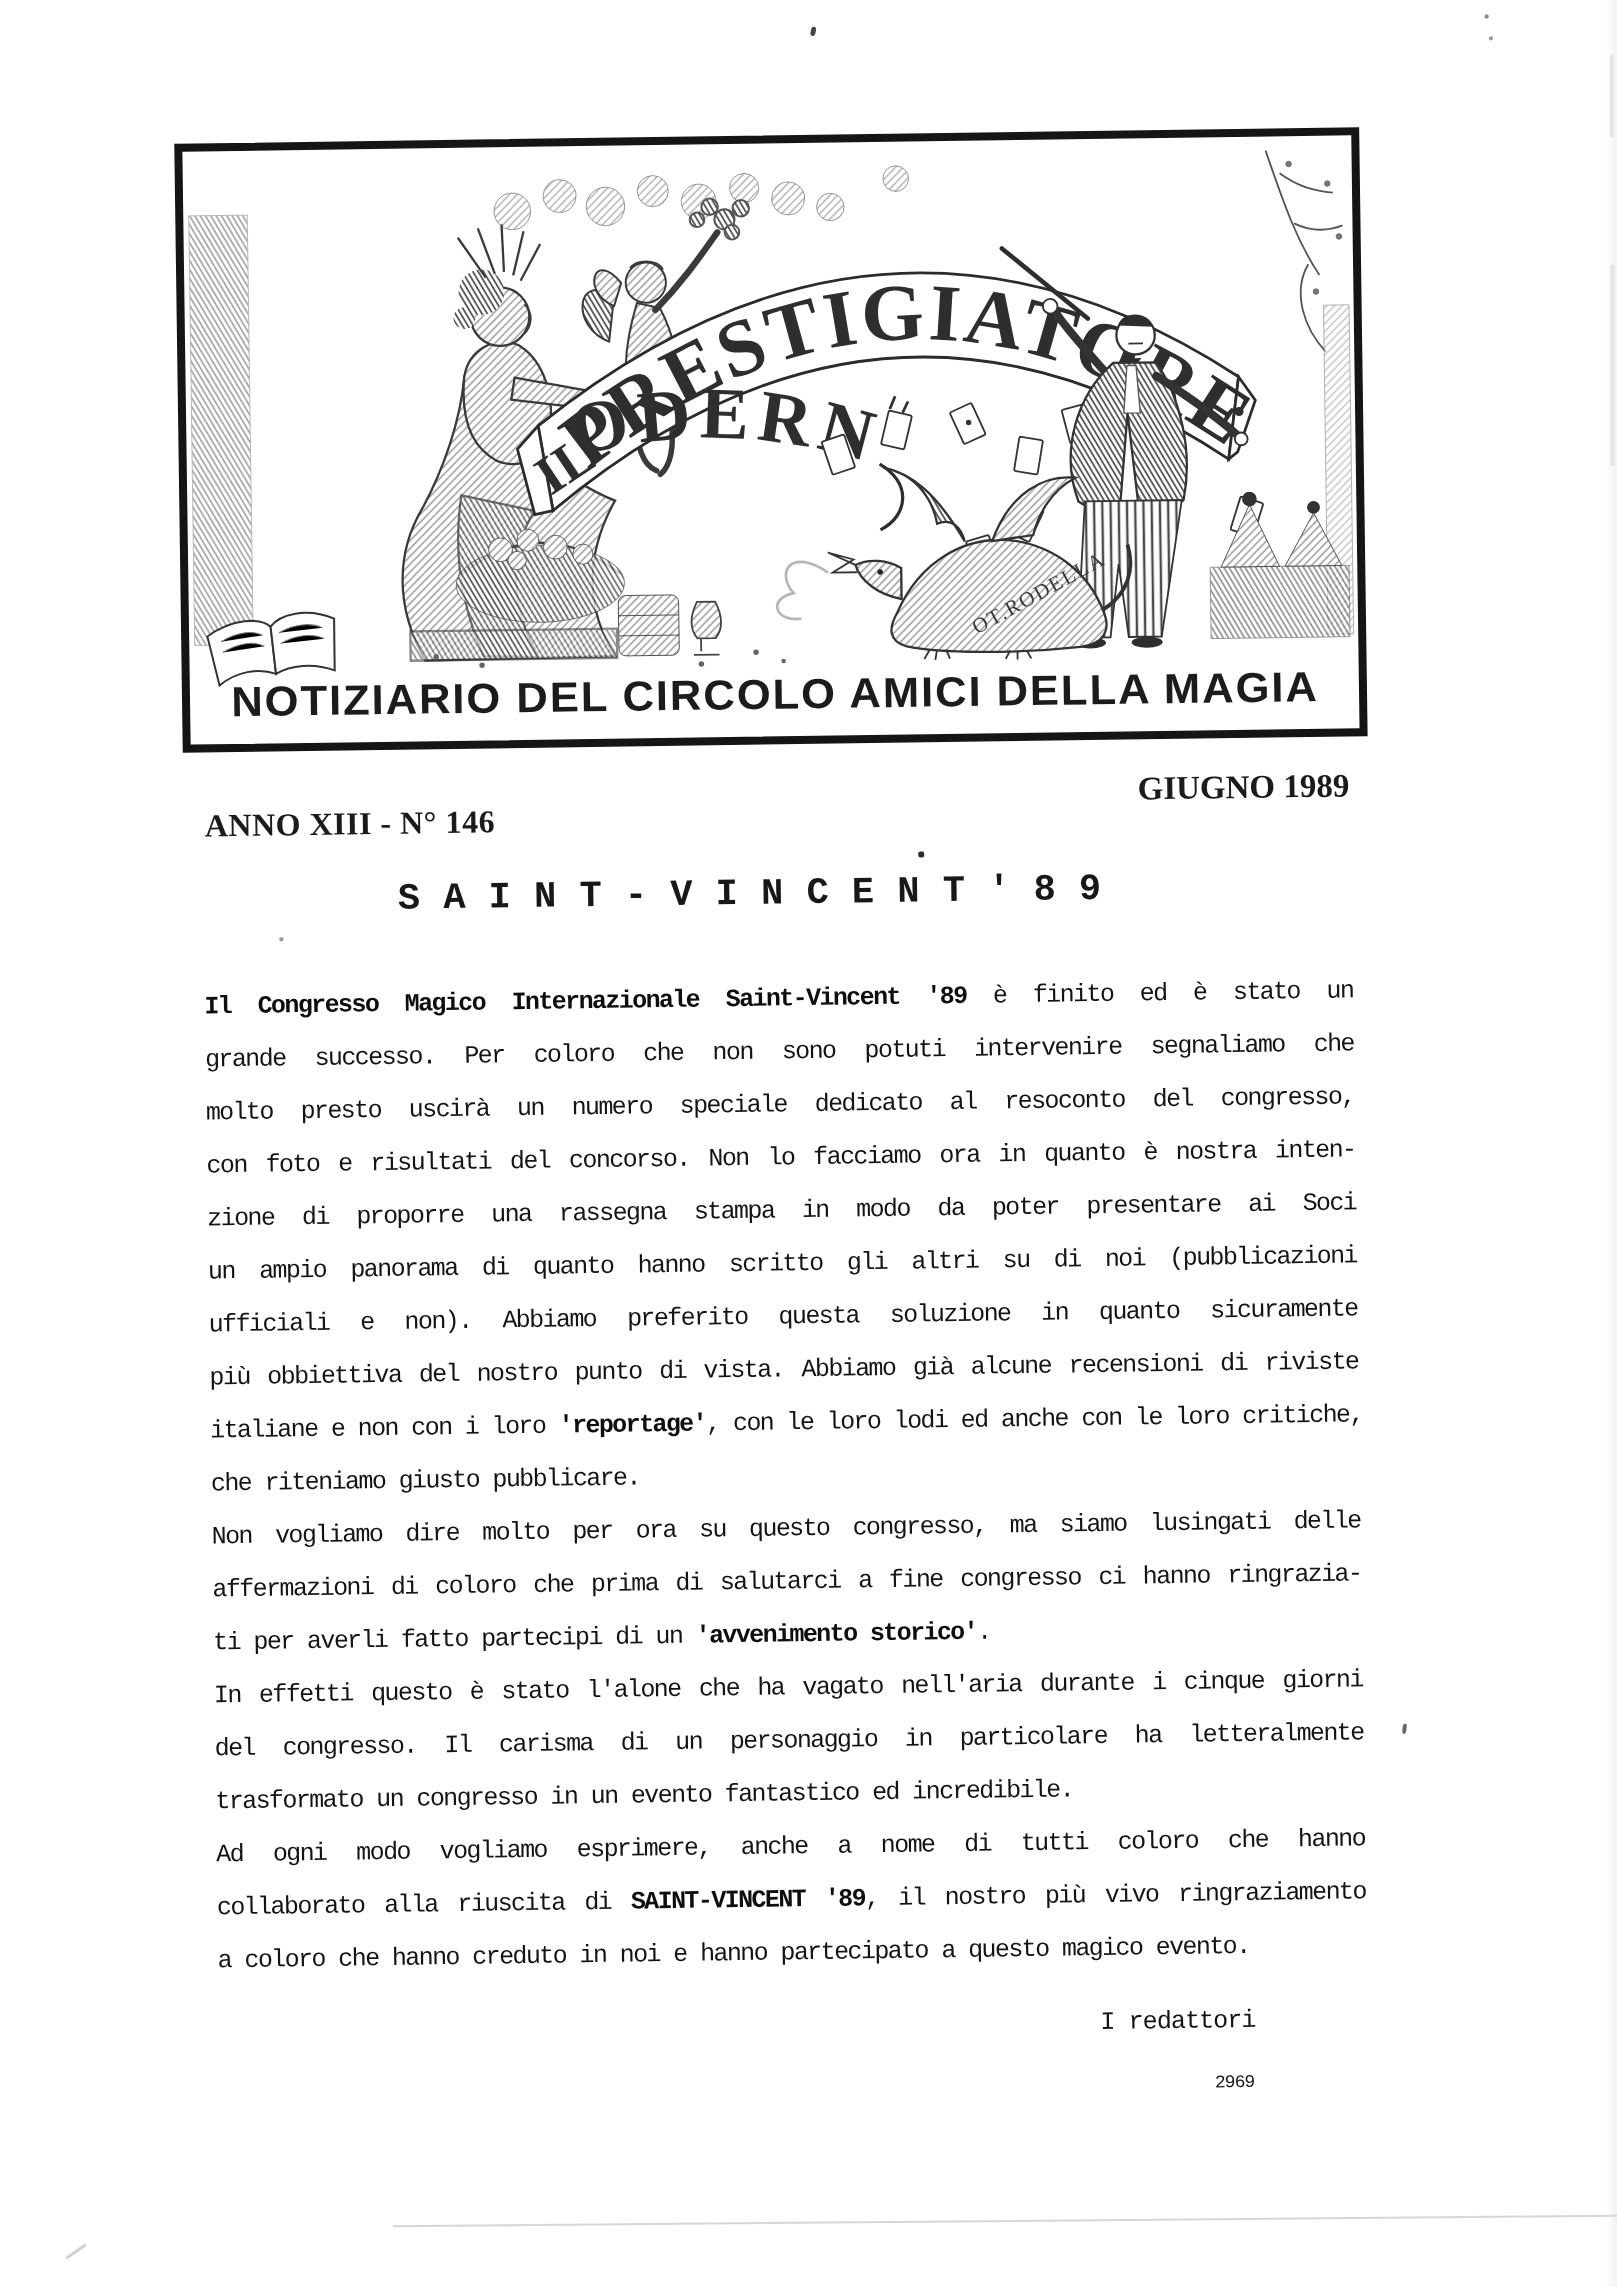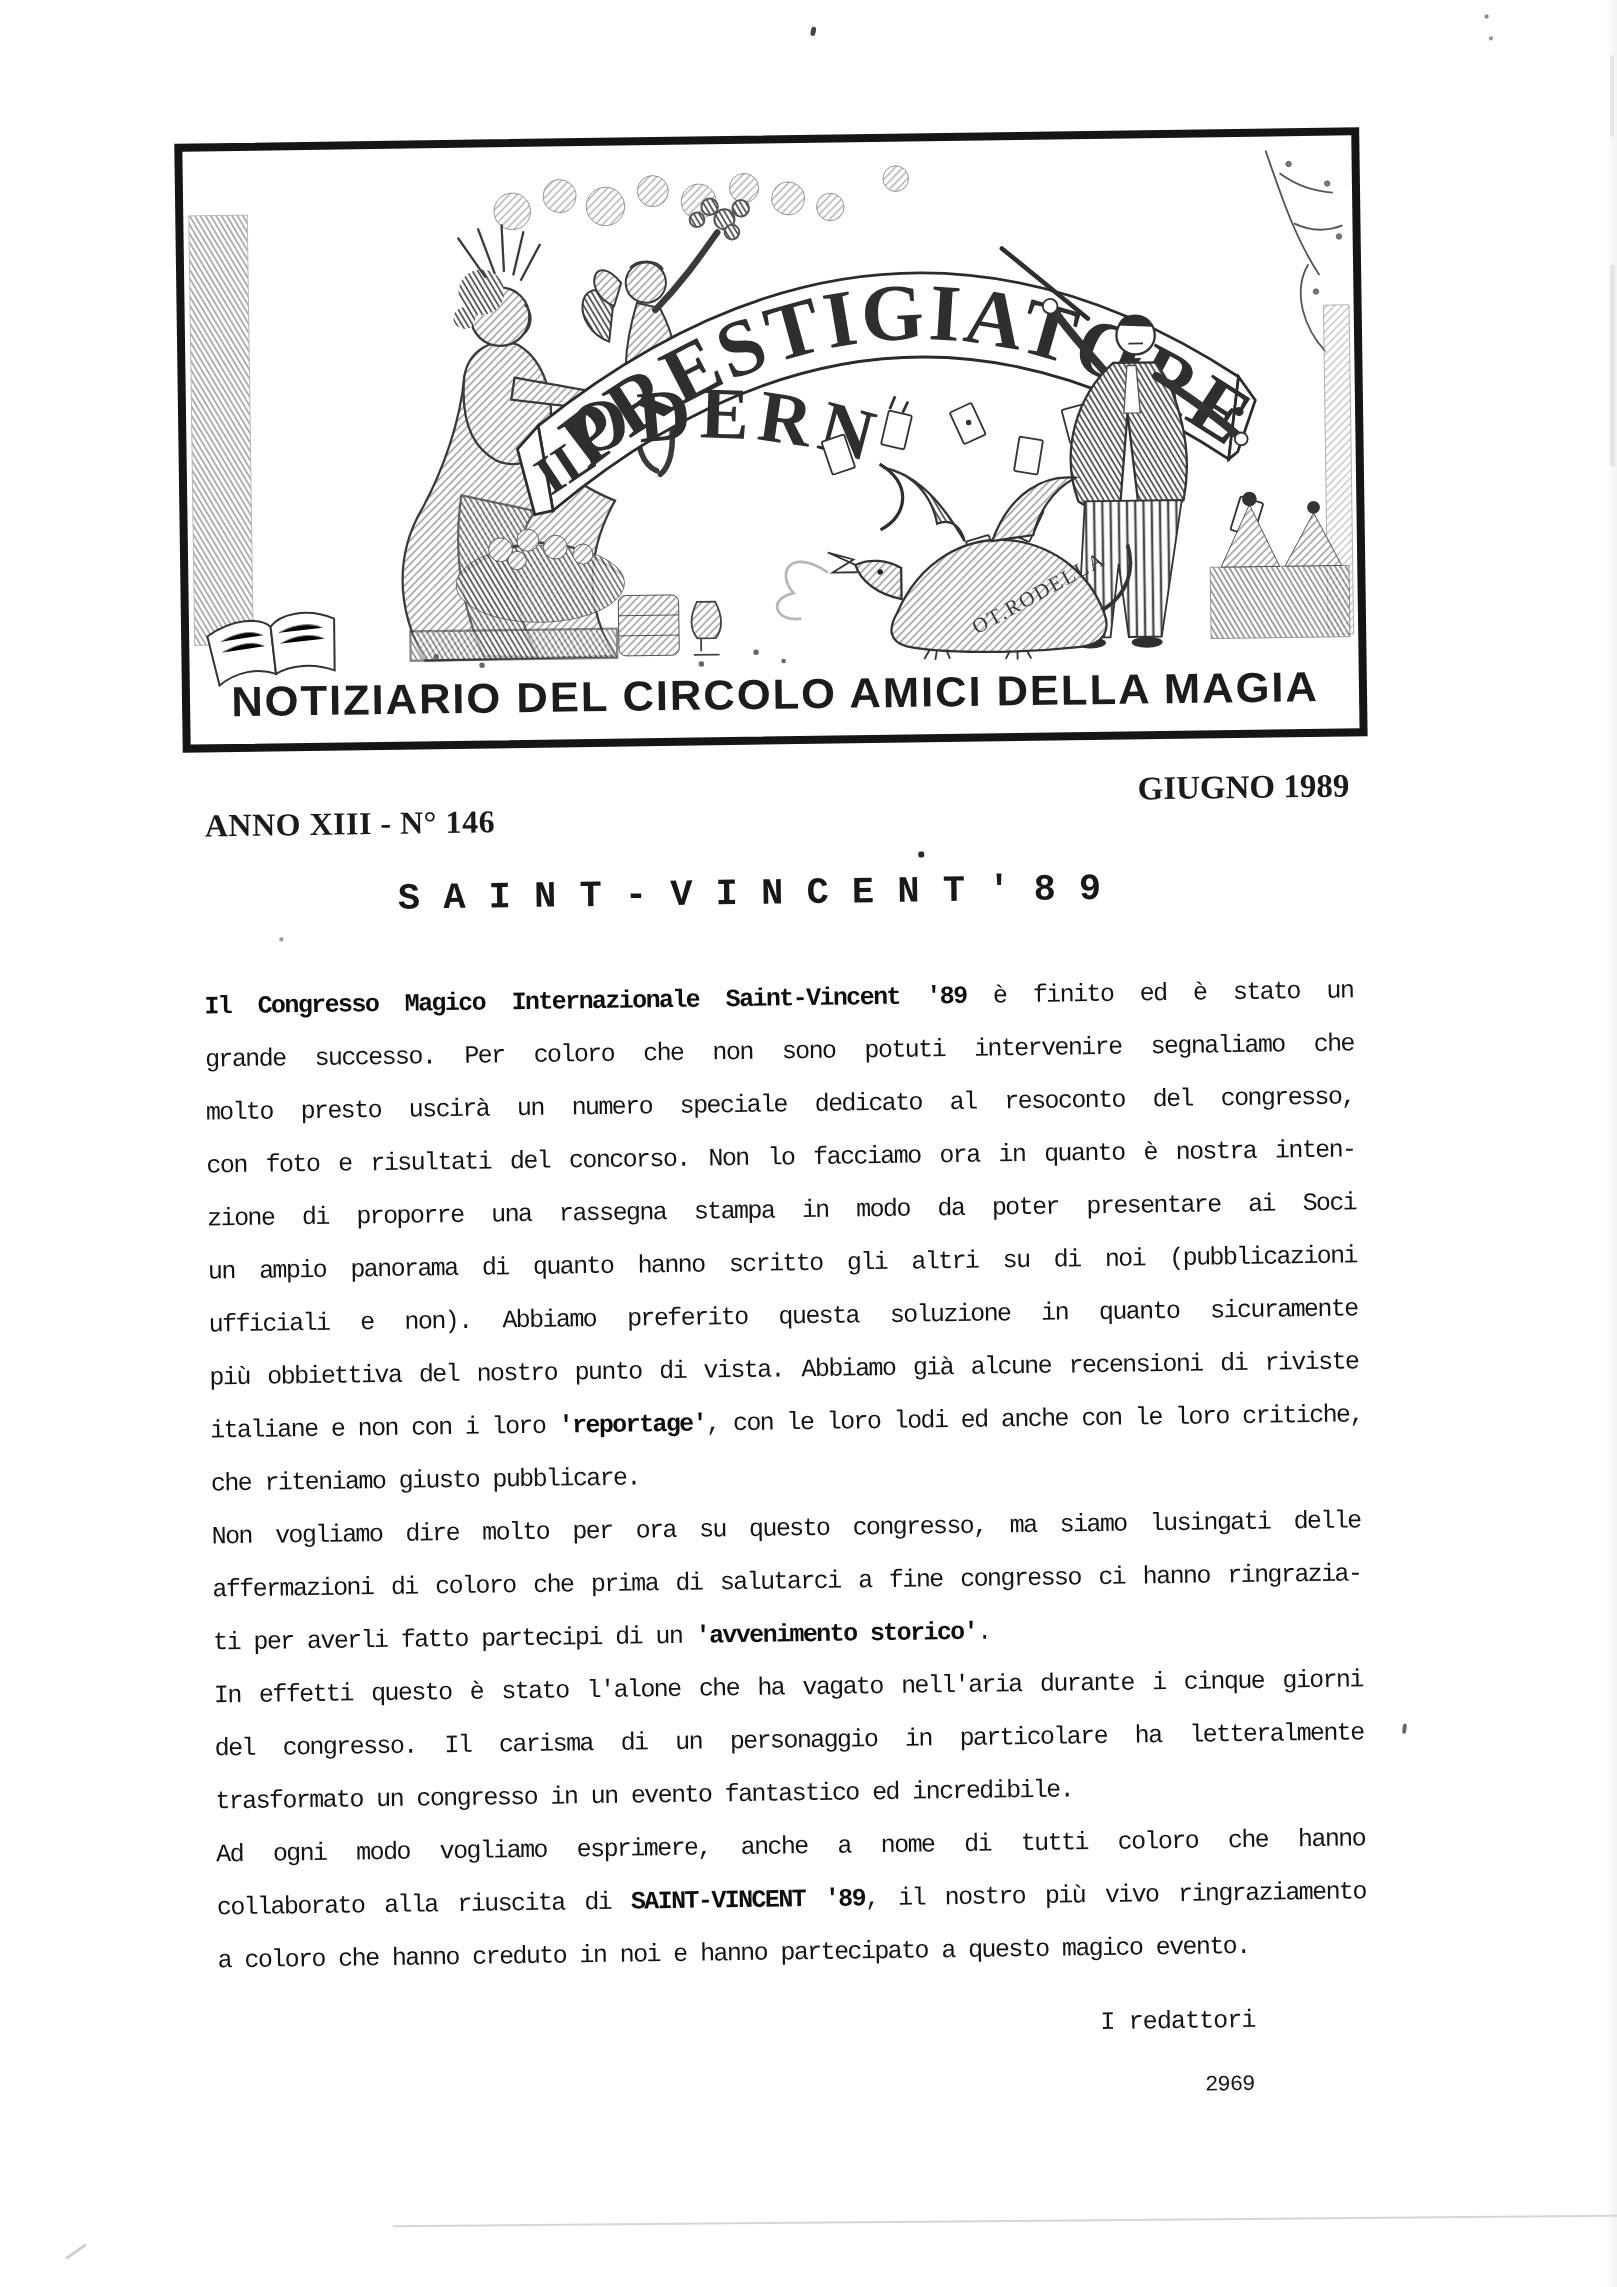--- a/index.html
+++ b/index.html
@@ -27,21 +27,21 @@
     font-weight:bold;font-size:37px;letter-spacing:0.5px;color:#181818;
   }
   .body-text{position:absolute;left:205px;top:972px;width:1149px;}
   .body-line{
     font-size:25px;letter-spacing:-1.6px;line-height:53px;height:53px;
     text-align:justify;text-align-last:justify;white-space:nowrap;color:#141414;
   }
   .body-line.end{text-align-last:left;}
   .body-line b{font-weight:bold;color:#0e0e0e;}
   .closing{position:absolute;right:375px;top:2012px;font-size:25px;letter-spacing:-0.9px;color:#141414;}
-  .pagenum{position:absolute;right:377px;top:2078px;font-size:22px;letter-spacing:-0.9px;color:#141414;}
+  .pagenum{position:absolute;right:377px;top:2078px;font-size:18px;letter-spacing:-0.9px;color:#141414;}
   
   .speck{position:absolute;background:#555;border-radius:40%;}
   .edge-shadow-right{position:absolute;right:0;top:0;width:11px;height:100%;
     background:linear-gradient(to right,rgba(0,0,0,0),rgba(0,0,0,0.05));}
   .page-edge-line{position:absolute;left:393px;top:2220px;width:1224px;height:1.8px;
     background:#d6d6d6;transform:rotate(-0.5deg);}
   .smudge{position:absolute;background:#e6e6e6;}
 </style>
 </head>
 <body>

